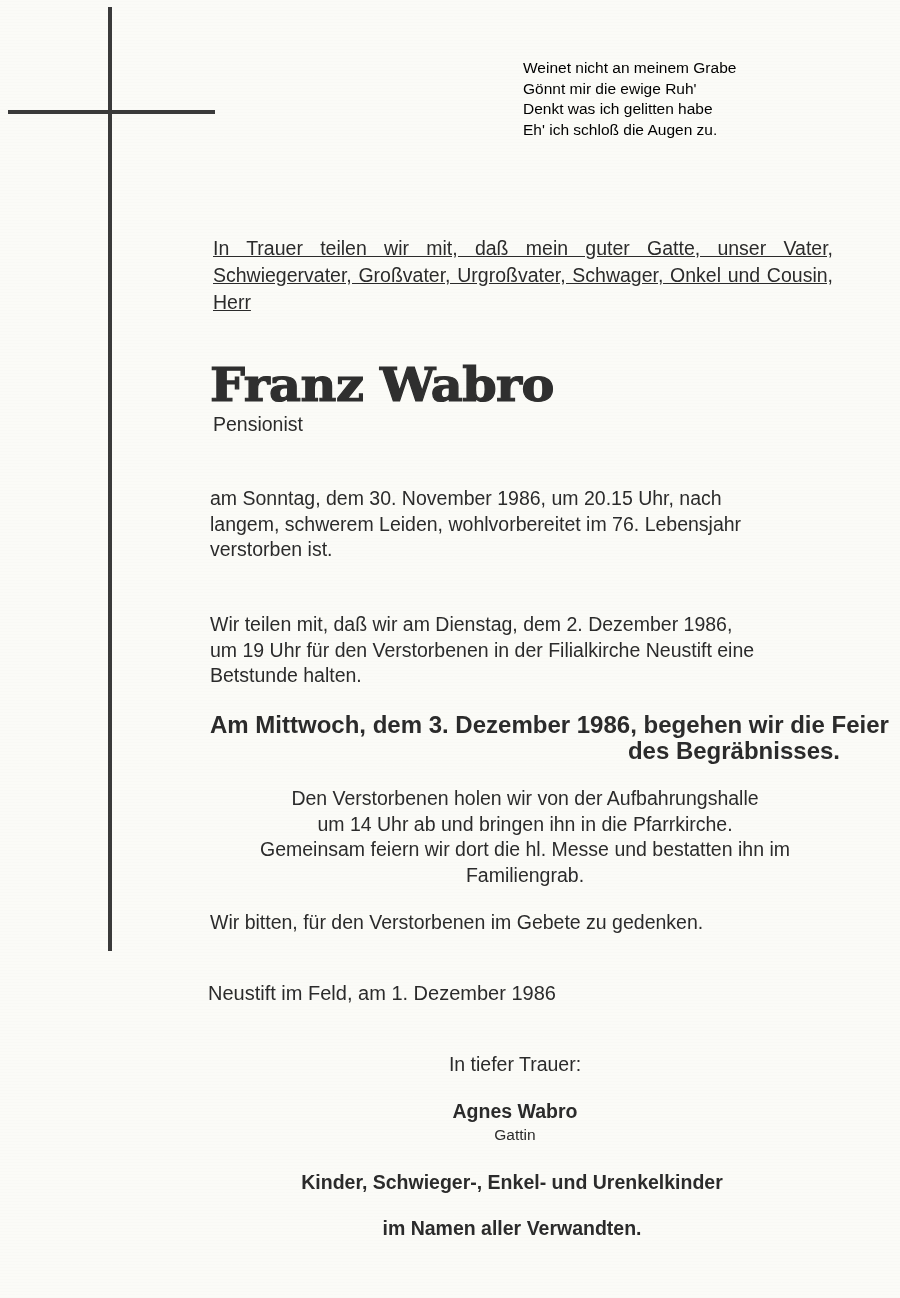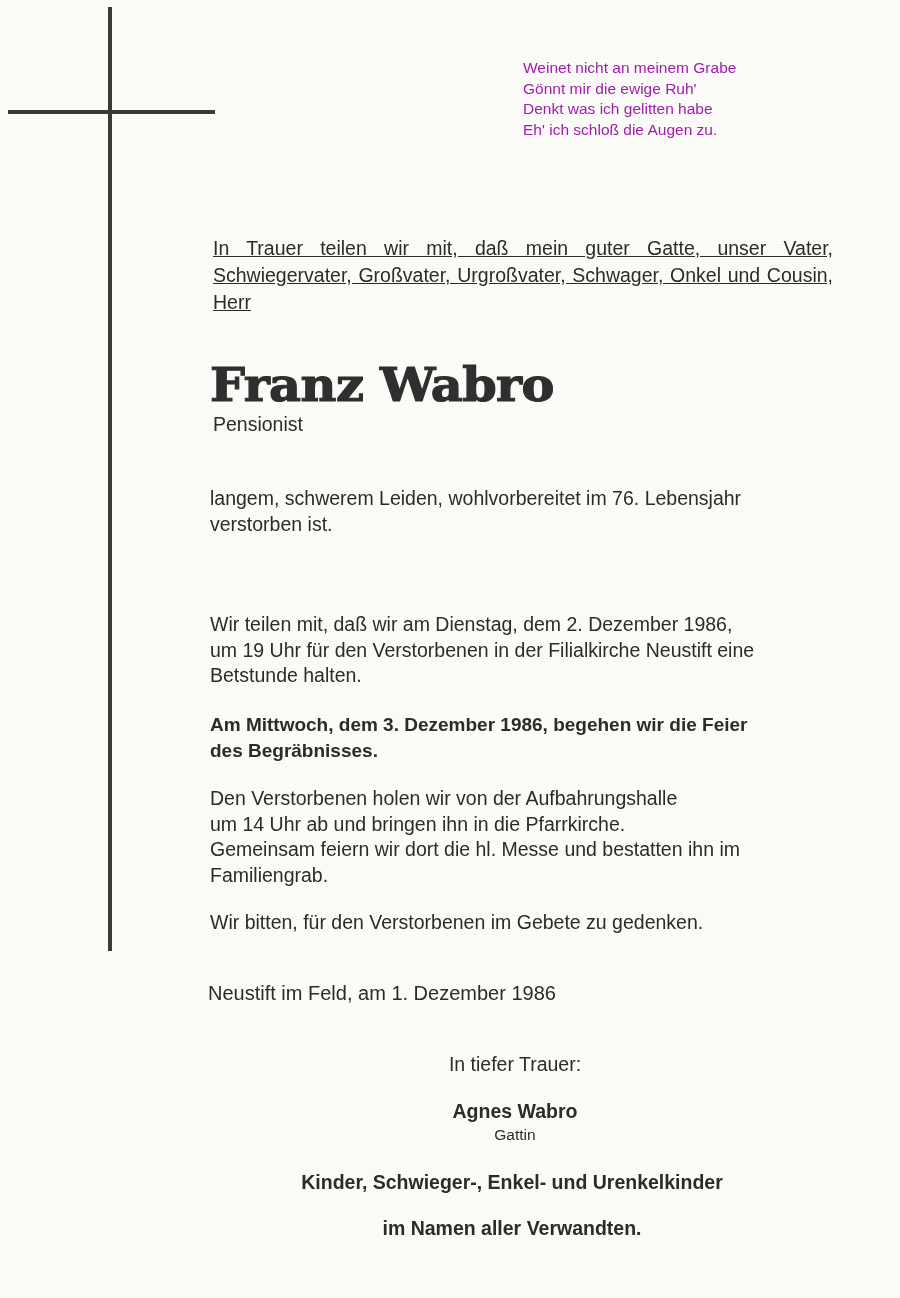--- a/index.html
+++ b/index.html
@@ -37,21 +37,21 @@
       width: 207px;
       height: 4px;
       background: #3a3a3a;
     }
     .poem {
       position: absolute;
       left: 523px;
       top: 58px;
       font-size: 15.5px;
       line-height: 20.5px;
-      color: #a21caf;
+      color: #000000;
     }
     .poem div { white-space: nowrap; }
     .intro {
       position: absolute;
       left: 213px;
       top: 235px;
       width: 620px;
       font-size: 19.5px;
       line-height: 27px;
       text-align: justify;
@@ -80,22 +80,22 @@
     .para {
       position: absolute;
       left: 210px;
       width: 630px;
       font-size: 19.5px;
       line-height: 25.5px;
     }
     .para div { white-space: nowrap; }
     .p-death { top: 486px; }
     .p-vigil { top: 612px; }
-    .p-funeral { top: 712px; font-weight: bold; font-size: 19px; }
-    .p-procession { top: 786px; }
+    .p-funeral { top: 712px; font-weight: bold; font-size: 24px; text-align: right; }
+    .p-procession { top: 786px; text-align: center; }
     .p-prayer { top: 910px; }
     .place-date {
       position: absolute;
       left: 208px;
       top: 982px;
       font-size: 20px;
     }
     .signature {
       position: absolute;
       left: 0;
@@ -122,20 +122,21 @@
   <div>Denkt was ich gelitten habe</div>
   <div>Eh' ich schloß die Augen zu.</div>
 </div>
 
 <div class="intro">In Trauer teilen wir mit, daß mein guter Gatte, unser Vater, Schwiegervater, Großvater, Urgroßvater, Schwager, Onkel und Cousin, Herr</div>
 
 <div class="deceased-name">Franz Wabro</div>
 <div class="occupation">Pensionist</div>
 
 <div class="para p-death">
+  <div>am Sonntag, dem 30. November 1986, um 20.15 Uhr, nach</div>
   <div>langem, schwerem Leiden, wohlvorbereitet im 76. Lebensjahr</div>
   <div>verstorben ist.</div>
 </div>
 
 <div class="para p-vigil">
   <div>Wir teilen mit, daß wir am Dienstag, dem 2. Dezember 1986,</div>
   <div>um 19 Uhr für den Verstorbenen in der Filialkirche Neustift eine</div>
   <div>Betstunde halten.</div>
 </div>
 

